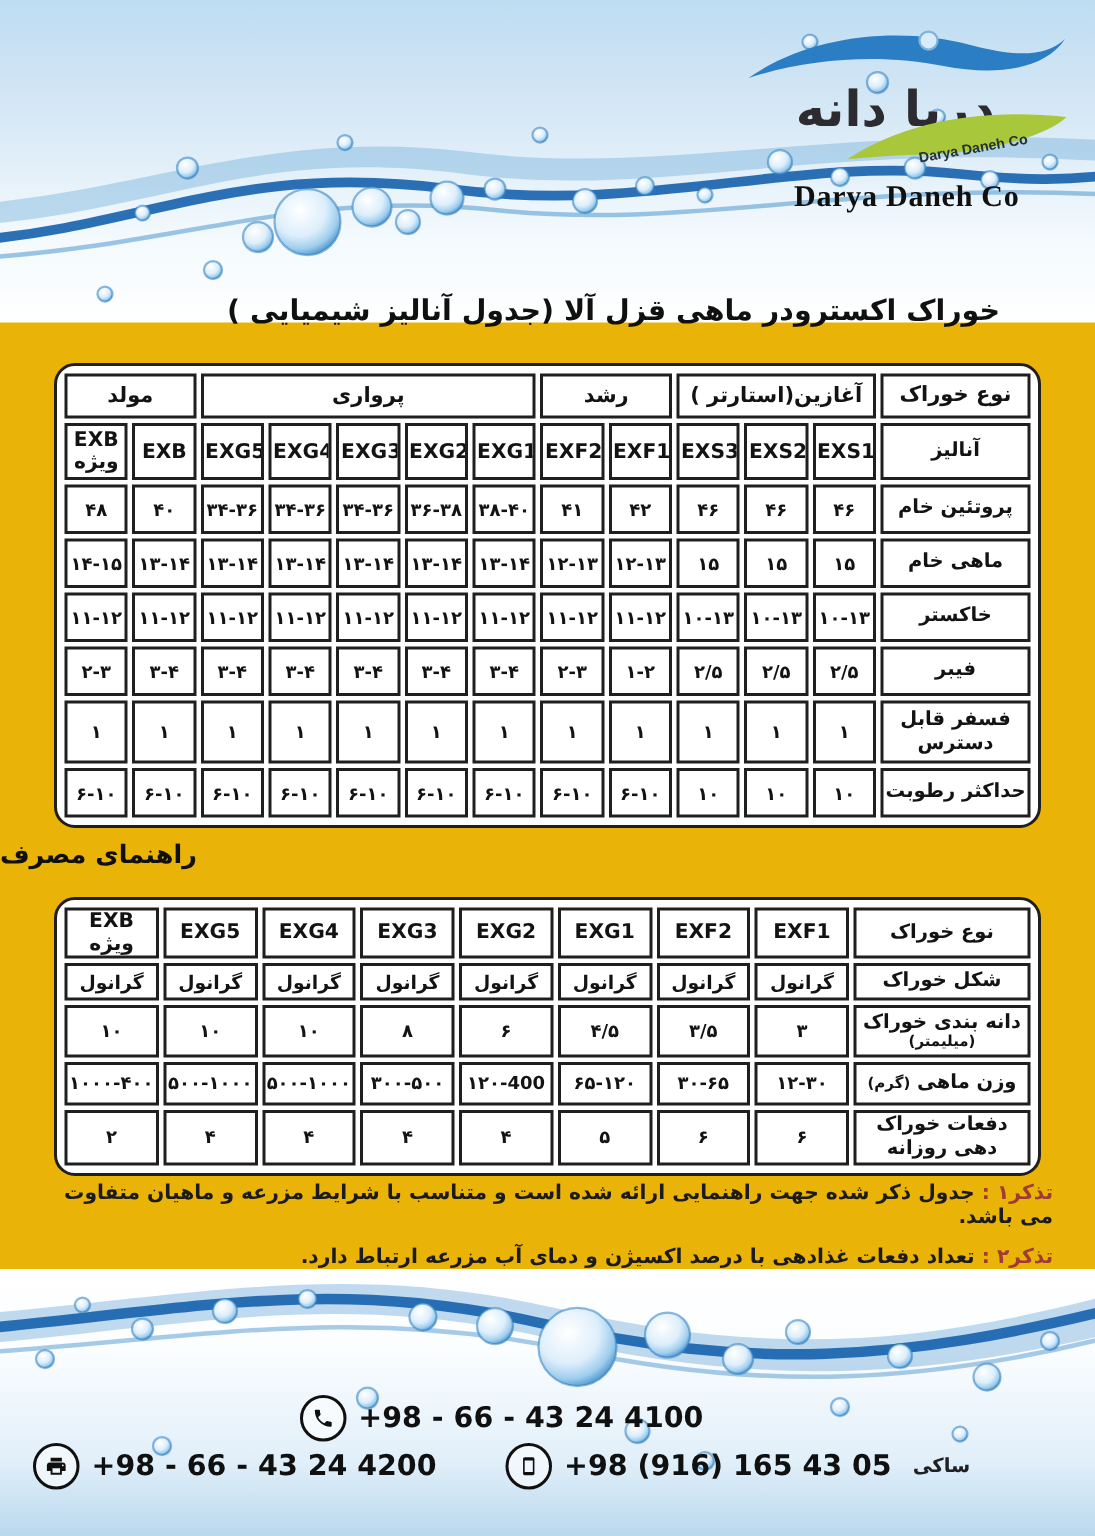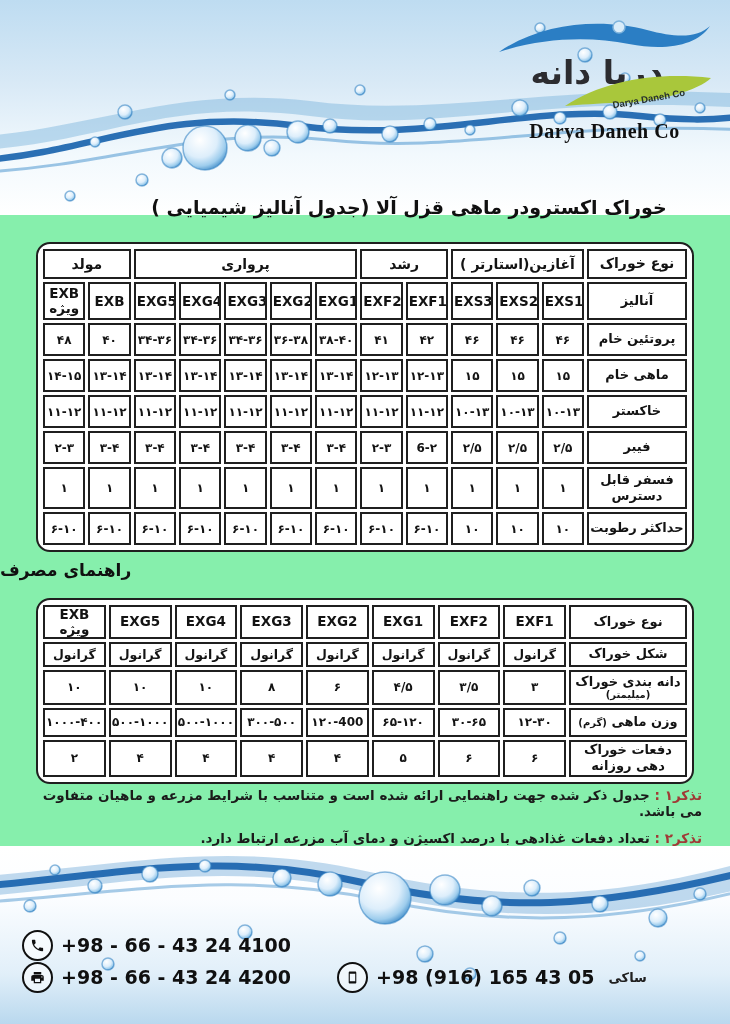--- a/index.html
+++ b/index.html
@@ -1,18 +1,18 @@
 <!DOCTYPE html>
 <html lang="fa"><head>
 <meta charset="utf-8">
 <style>
   html,body{margin:0;padding:0;}
   .page{
     position:relative;width:730px;height:1024px;overflow:hidden;
-    background:#86efac;font-family:"DejaVu Sans",sans-serif;color:#141414;
+    background:#eab308;font-family:"DejaVu Sans",sans-serif;color:#141414;
   }
   
   .water-top{
     position:absolute;top:0;left:0;width:730px;height:215px;
     background:linear-gradient(180deg,#bedcf1 0%,#d8e9f6 38%,#f2f9fd 72%,#ffffff 100%);
   }
   .water-bottom{
     position:absolute;bottom:0;left:0;width:730px;height:178px;
     background:linear-gradient(180deg,#ffffff 0%,#fbfdff 30%,#e1eff9 72%,#b9d8ee 100%);
   }
@@ -65,21 +65,21 @@
   .unit.block{display:block;line-height:1;}
   
   .notes{
     position:absolute;top:787px;right:28px;left:28px;direction:rtl;text-align:right;
     font-size:13.5px;font-weight:bold;color:#1b1b1b;
   }
   .note{margin-bottom:11px;}
   .note-label{color:#a03a36;}
   
   .contacts{position:absolute;left:22px;top:930px;z-index:5;}
-  .c-row{display:flex;align-items:center;height:30px;margin-bottom:2px;}
+  .c-row{display:flex;align-items:center;height:30px;margin-bottom:2px;justify-content:center;}
   .cicon{
     width:27px;height:27px;border:2.5px solid #101010;border-radius:50%;
     display:flex;align-items:center;justify-content:center;flex:0 0 auto;
     background:rgba(255,255,255,.55);
   }
   .cicon svg{display:block;}
   .cnum{
     font-size:19px;font-weight:bold;color:#101010;margin-left:8px;
     font-family:"DejaVu Sans",sans-serif;white-space:nowrap;
   }
@@ -230,21 +230,21 @@
             <td>۱۱-۱۲</td>
             <td>۱۱-۱۲</td>
             <td>۱۱-۱۲</td>
             <td>۱۱-۱۲</td>
           </tr>
         <tr>
           <th class="lbl">فیبر</th>
         <td>۲/۵</td>
             <td>۲/۵</td>
             <td>۲/۵</td>
-            <td>6-۲</td>
+            <td>۱-۲</td>
             <td>۲-۳</td>
             <td>۳-۴</td>
             <td>۳-۴</td>
             <td>۳-۴</td>
             <td>۳-۴</td>
             <td>۳-۴</td>
             <td>۳-۴</td>
             <td>۲-۳</td>
           </tr>
         <tr class="tall">

